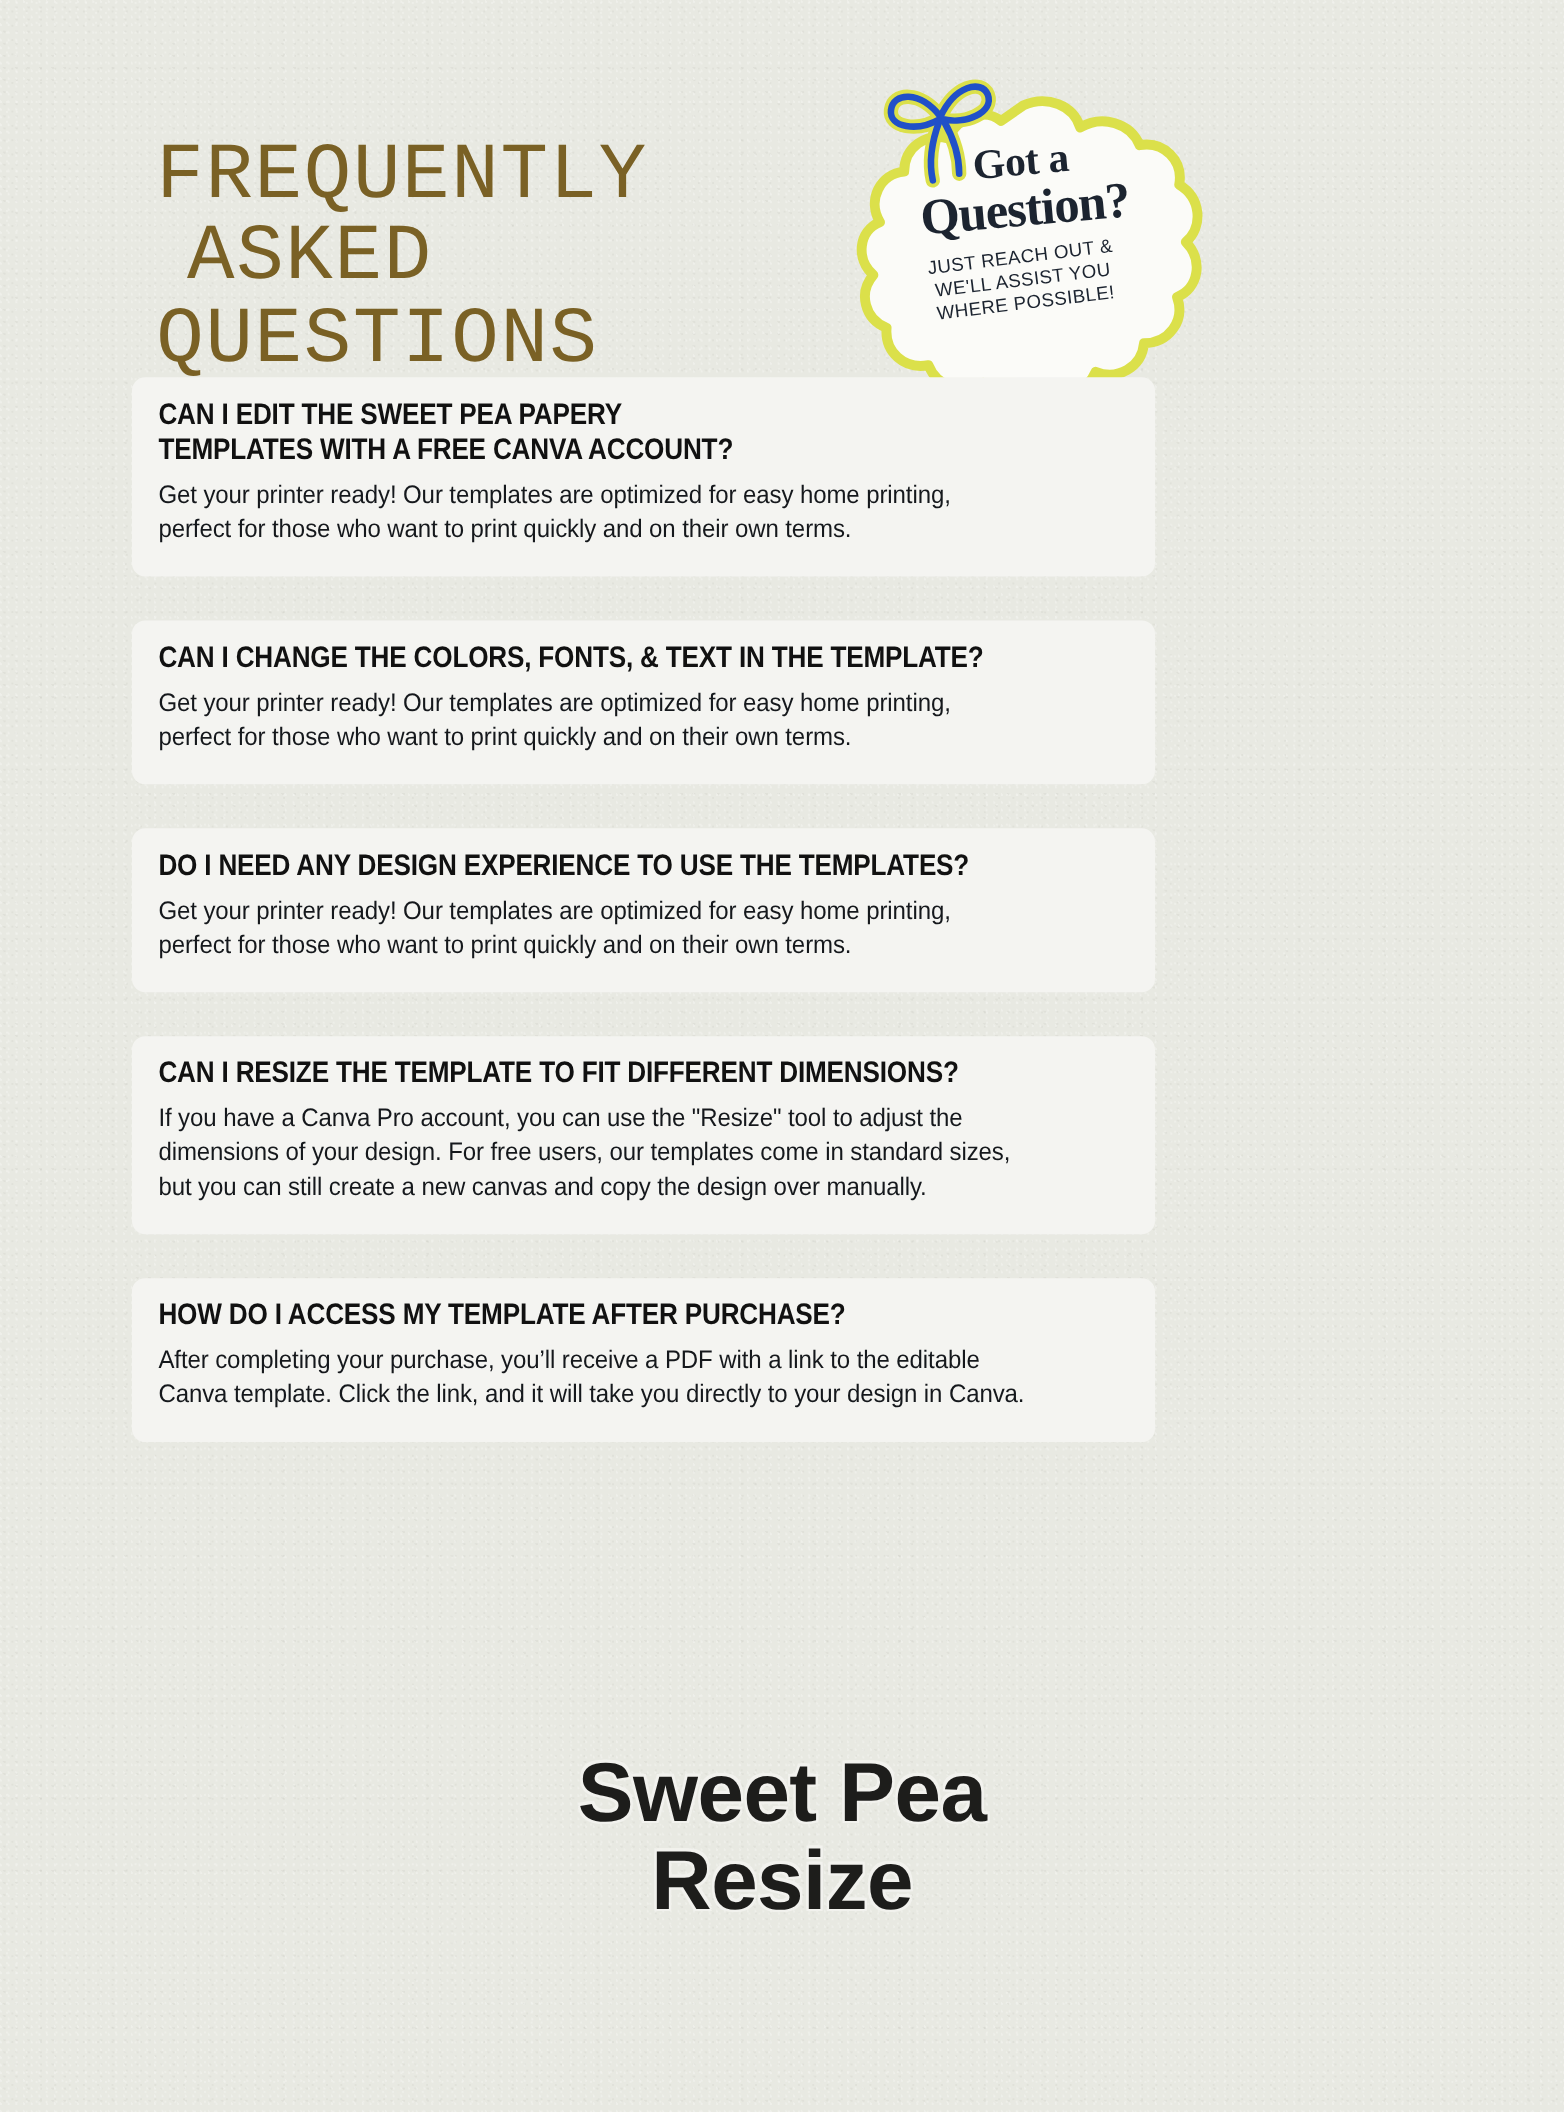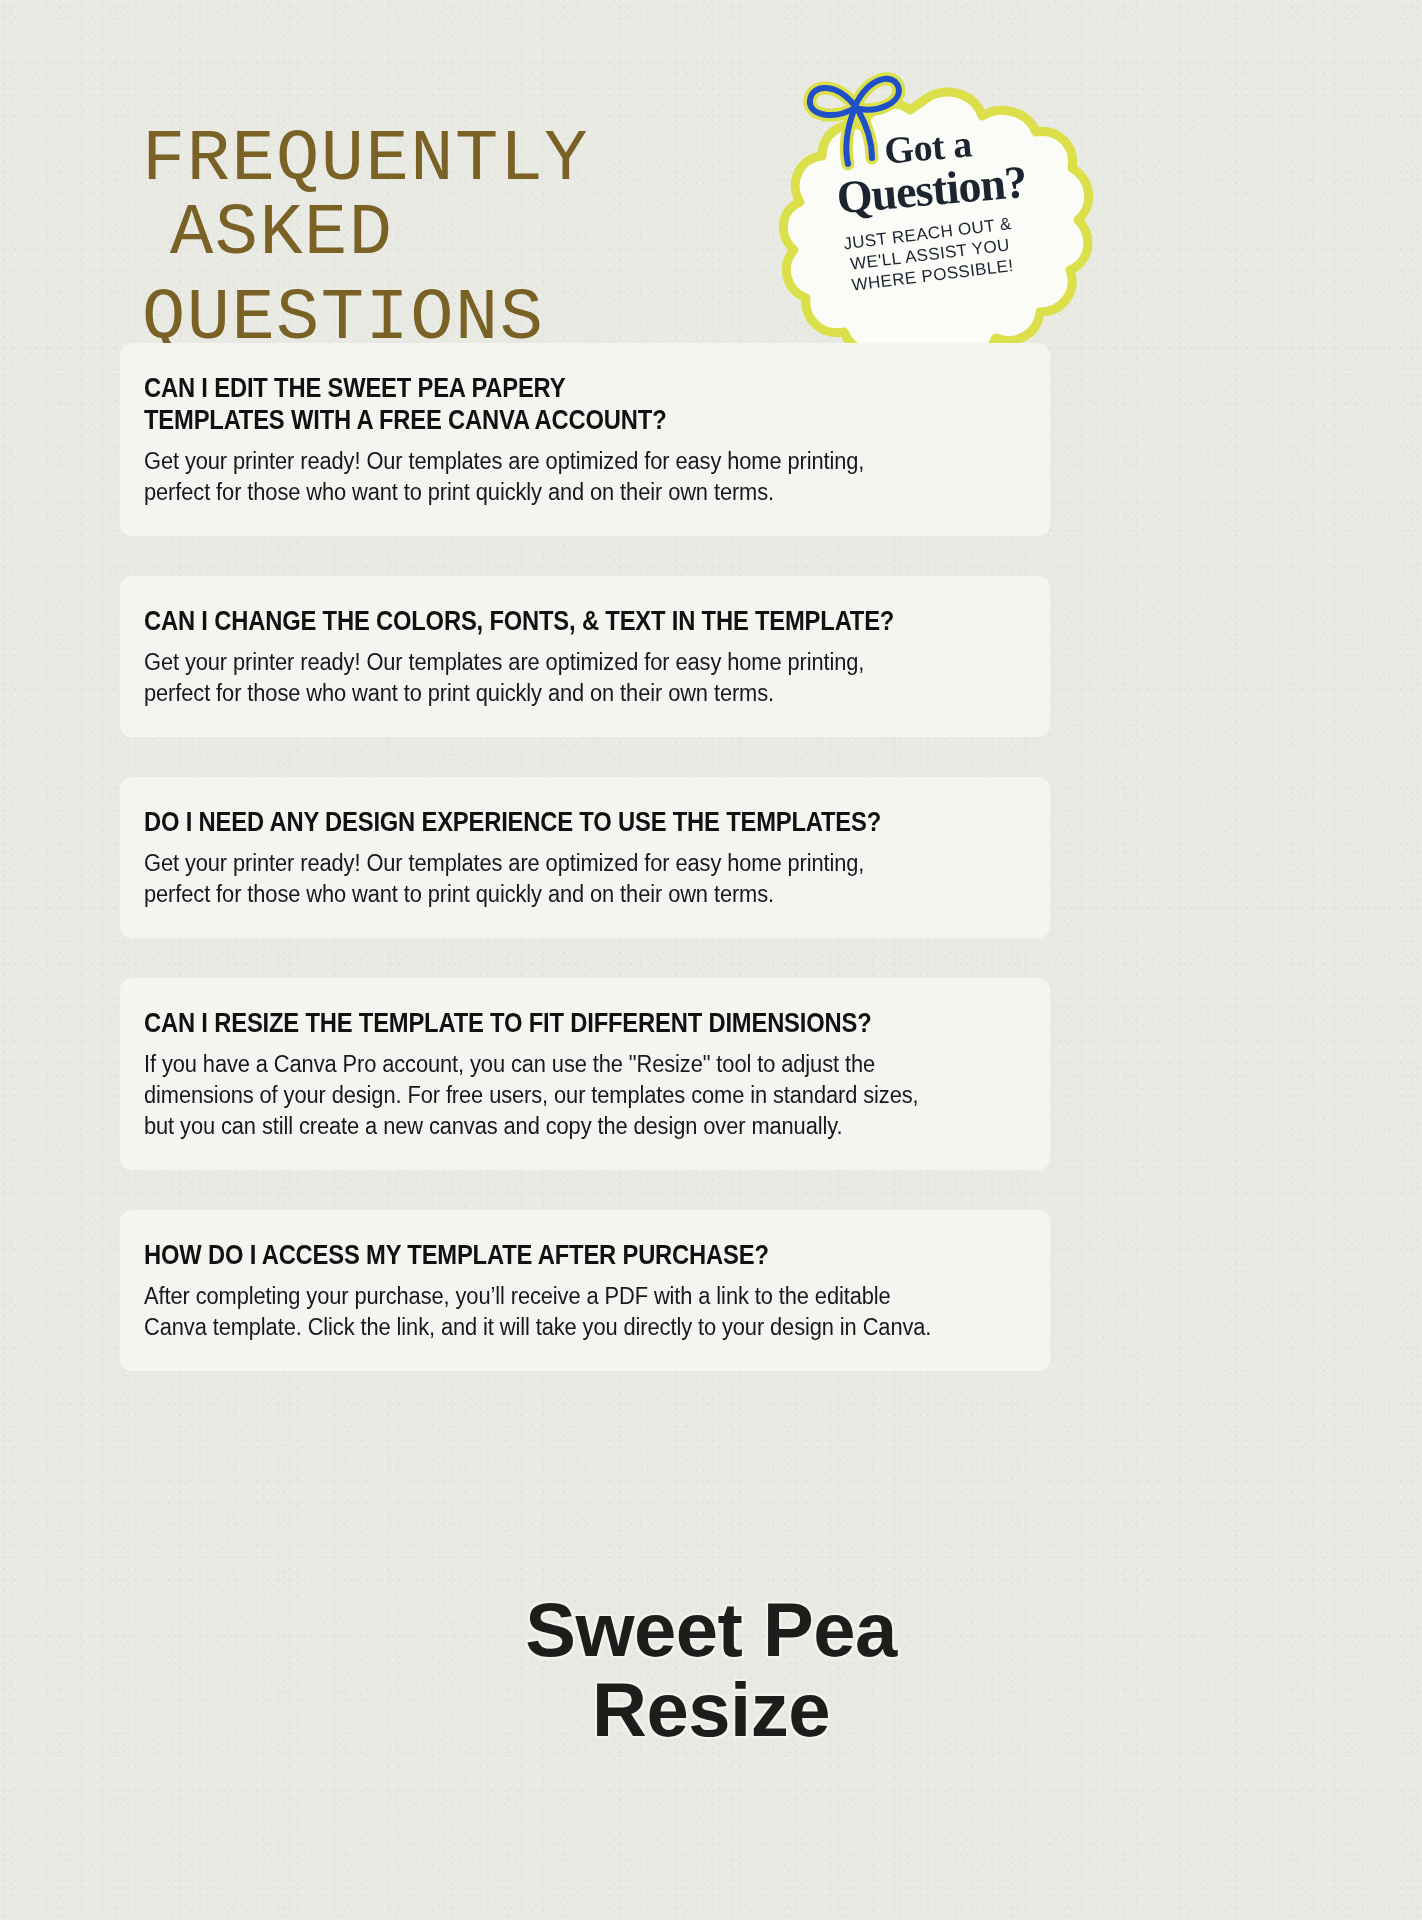--- a/index.html
+++ b/index.html
@@ -45,21 +45,21 @@
     font-family: Liberation Mono, monospace;
     font-weight: 400;
     font-size: 72px;
     line-height: 0.95;
     letter-spacing: 1.5px;
     color: #7a6125;
     text-transform: uppercase;
   }
   .faq-heading .hl { display: block; white-space: nowrap; }
   .faq-heading .hl:nth-child(2) { margin-top: 6px; margin-left: 28px; }
-  .faq-heading .hl:nth-child(3) { margin-top: 16px; }
+  .faq-heading .hl:nth-child(3) { margin-top: 6px; }
 
   
   .badge-wrap {
     position: absolute;
     left: 770px;
     top: 62px;
     width: 320px;
     height: 310px;
   }
   .badge-scallop {
@@ -122,21 +122,21 @@
   
   .faq-list {
     position: absolute;
     left: 120px;
     top: 343px;
     width: 930px;
   }
   .faq-card {
     background: #f4f4f1;
     border-radius: 12px;
-    padding: 30px 24px 28px 24px;
+    padding: 18px 24px 28px 24px;
     margin-bottom: 40px;
   }
   .faq-q {
     font-family: "Liberation Sans", sans-serif;
     font-weight: 700;
     font-size: 27px;
     line-height: 1.18;
     letter-spacing: -0.2px;
     color: #111111;
     text-transform: uppercase;

